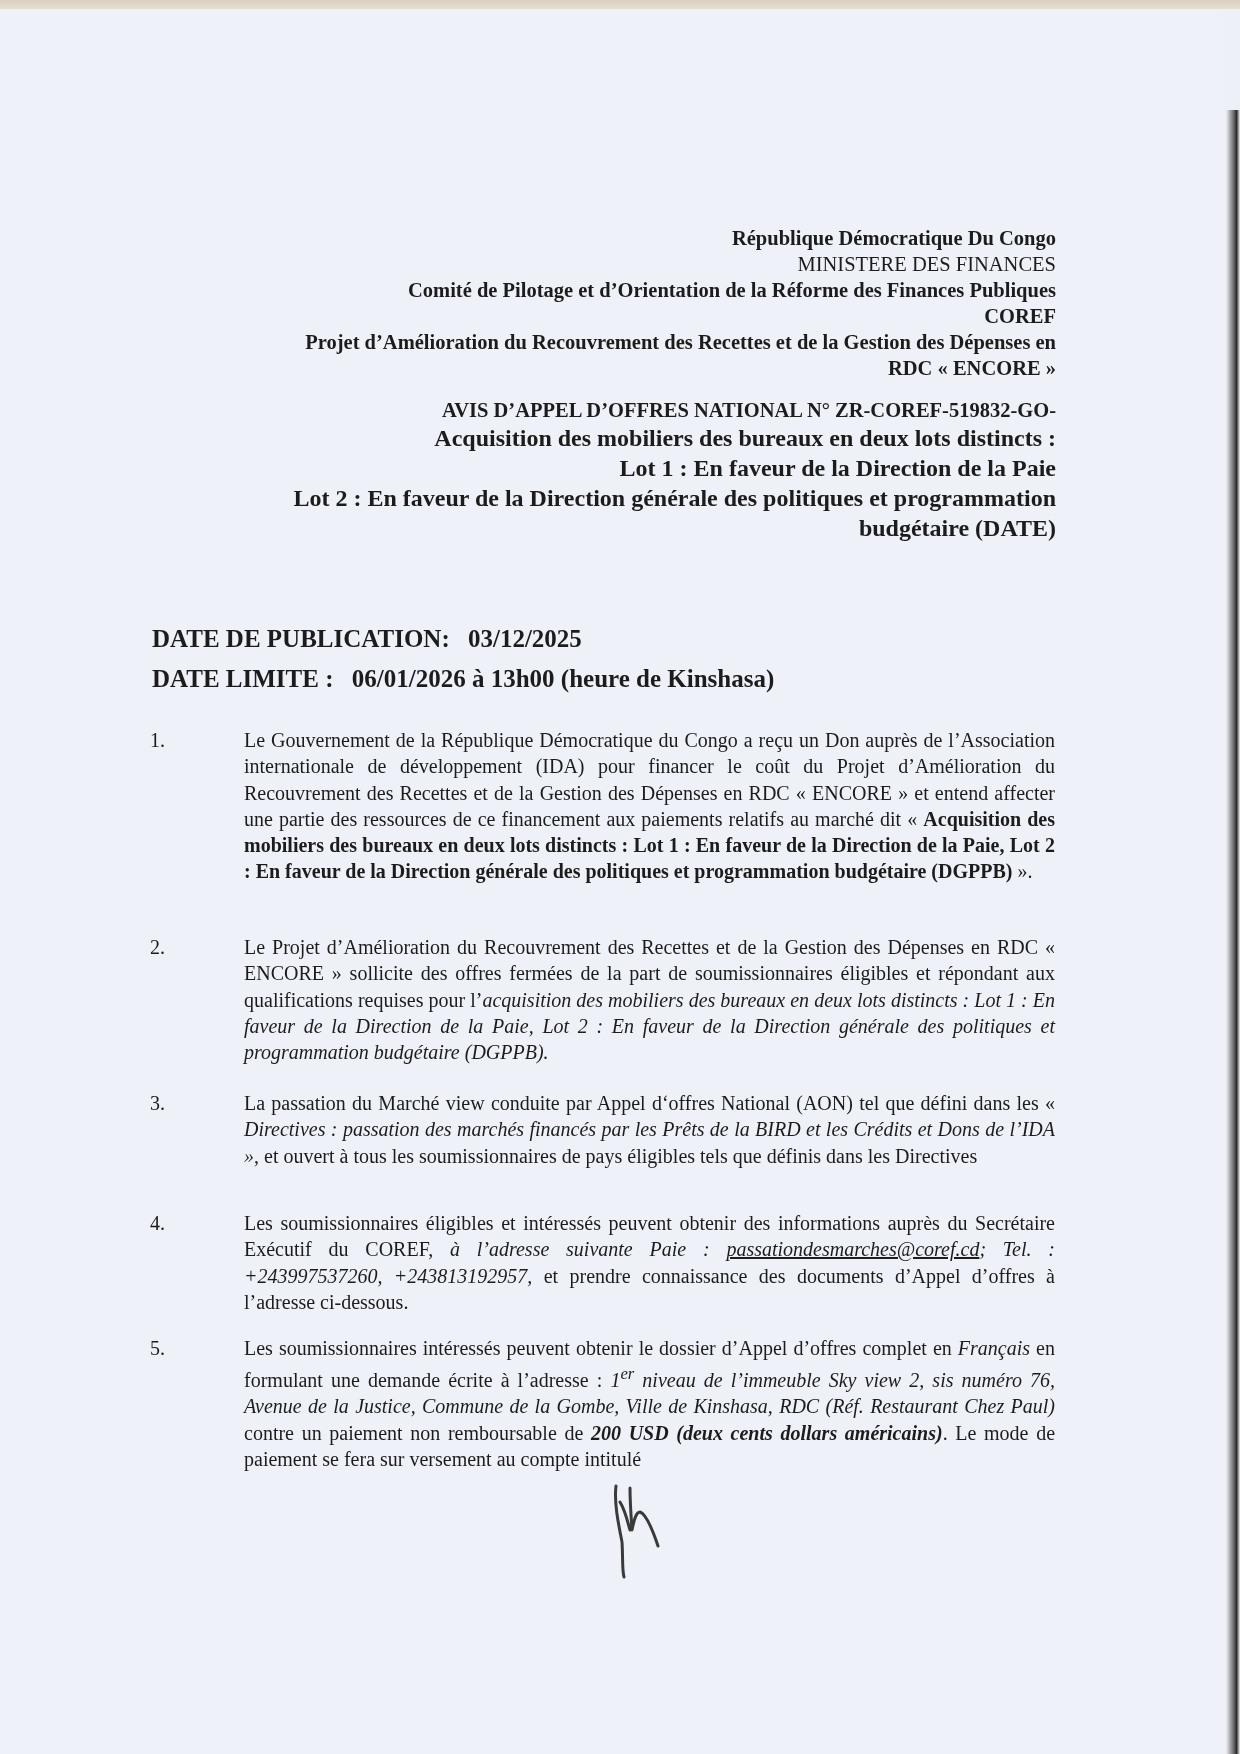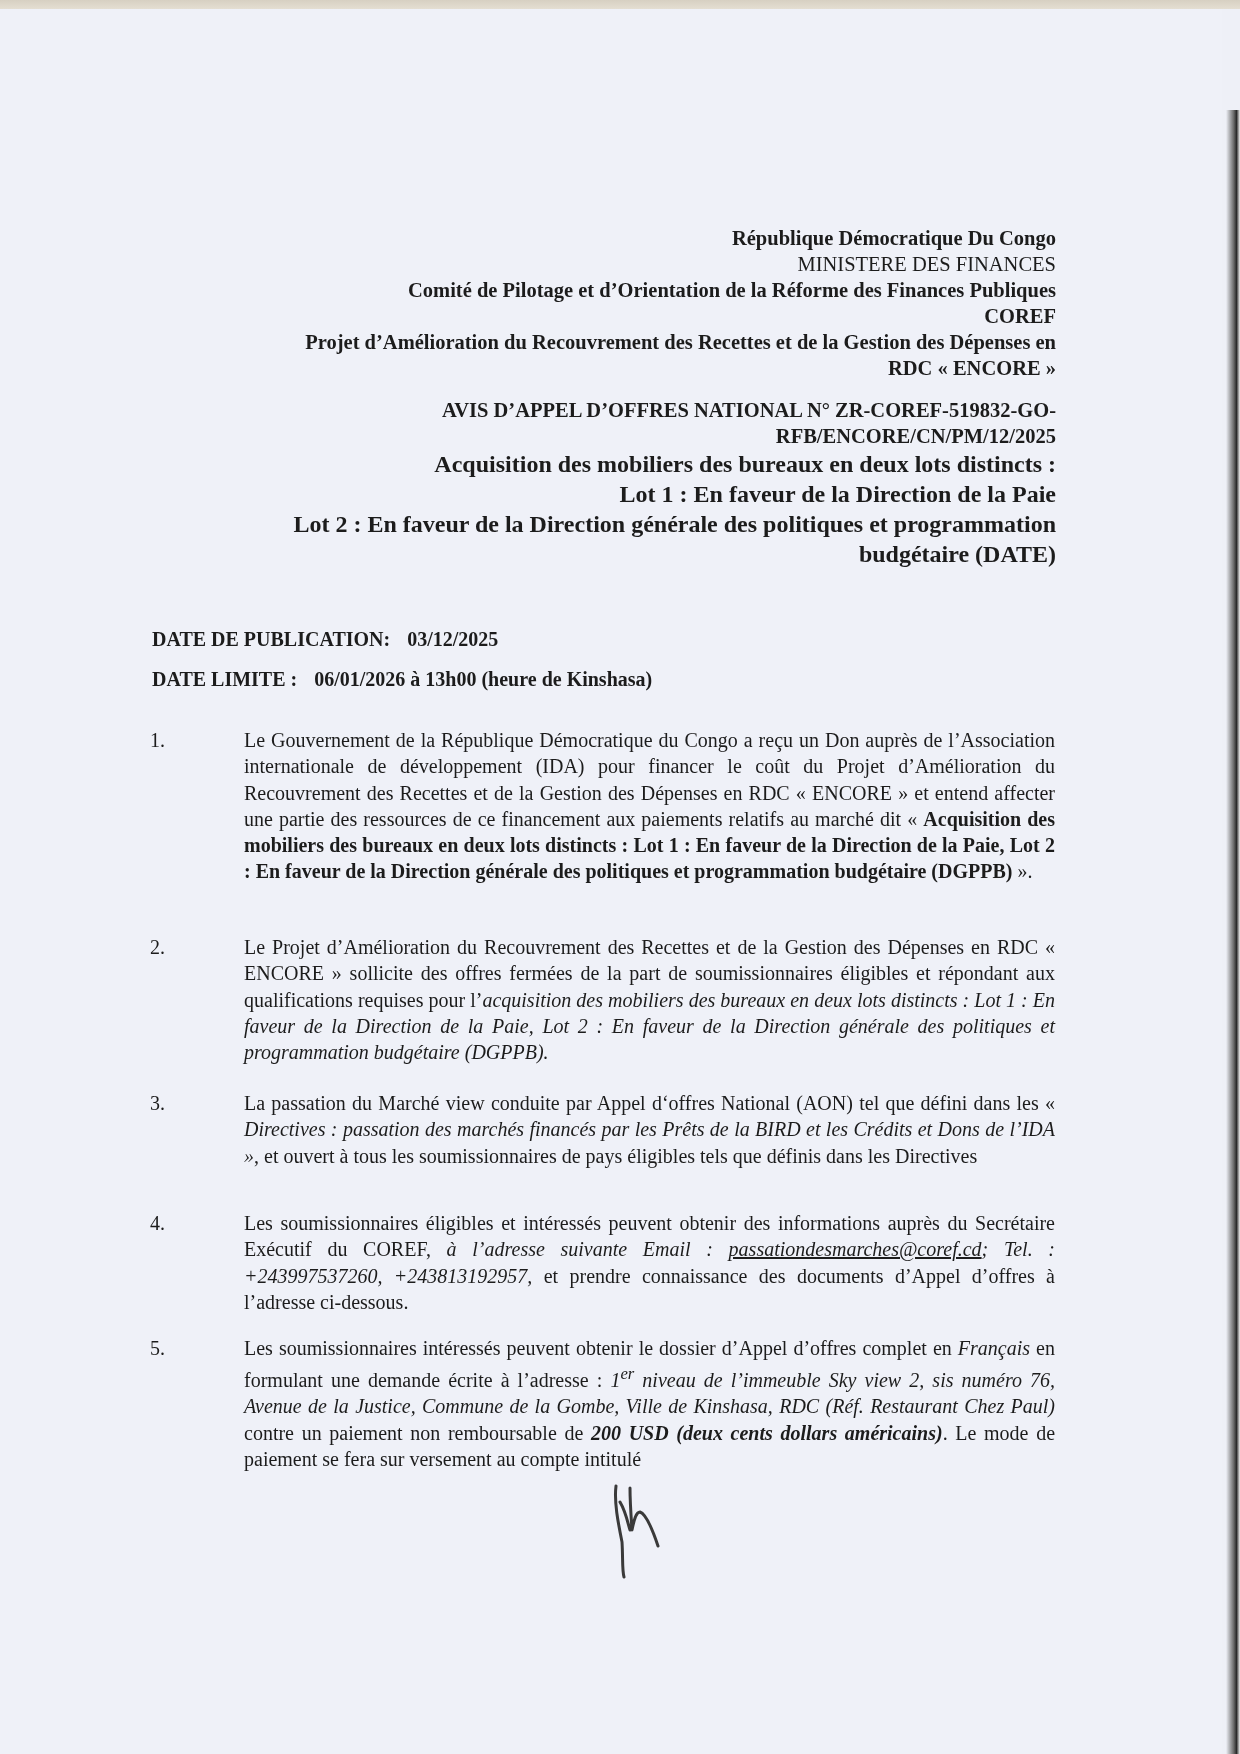--- a/index.html
+++ b/index.html
@@ -22,21 +22,21 @@
     background:#eff1f8;
   }
   .header {
     position:absolute; top:225px; left:150px; width:906px;
     text-align:right; font-size:20.5px; line-height:26px;
   }
   .header .b { font-weight:bold; }
   .header .avis { margin-top:16px; font-weight:bold; font-size:20.5px; line-height:26px; }
   .header .title { font-weight:bold; font-size:24px; line-height:30px; }
   .dates {
-    position:absolute; left:152px; top:627px; font-weight:bold; font-size:20px;
+    position:absolute; left:152px; top:627px; font-weight:bold; font-size:25px;
   }
   .dates .row { height:40px; line-height:24px; }
   .dates .lbl { display:inline-block; }
   .dates .val { margin-left:12px; }
   .items { position:absolute; left:150px; top:727px; width:905px; }
   .item { position:relative; font-size:20px; line-height:26.3px; text-align:justify; }
   .item .num { position:absolute; left:0; top:0; }
   .item .txt { margin-left:94px; }
   .item1 { top:0; position:absolute; width:905px; }
   .item2 { top:207px; position:absolute; width:905px; }
@@ -55,21 +55,20 @@
 
 <div class="header">
   <div class="b">République Démocratique Du Congo</div>
   <div>MINISTERE DES FINANCES</div>
   <div class="b">Comité de Pilotage et d’Orientation de la Réforme des Finances Publiques</div>
   <div class="b">COREF</div>
   <div class="b">Projet d’Amélioration du Recouvrement des Recettes et de la Gestion des Dépenses en</div>
   <div class="b">RDC « ENCORE »</div>
   <div class="avis">
     <div>AVIS D’APPEL D’OFFRES NATIONAL N° ZR-COREF-519832-GO-</div>
-    <div>RFB/ENCORE/CN/PM/12/2025</div>
   </div>
   <div class="title">
     <div>Acquisition des mobiliers des bureaux en deux lots distincts :</div>
     <div>Lot 1 : En faveur de la Direction de la Paie</div>
     <div>Lot 2 : En faveur de la Direction générale des politiques et programmation</div>
     <div>budgétaire (DATE)</div>
   </div>
 </div>
 
 <div class="dates">
@@ -94,21 +93,21 @@
     <div class="txt"><span>Le Projet d’Amélioration du Recouvrement des Recettes et de la Gestion des Dépenses en RDC « ENCORE » sollicite des offres fermées de la part de soumissionnaires éligibles et répondant aux qualifications requises pour l’</span><i>acquisition des mobiliers des bureaux en deux lots distincts : Lot 1 : En faveur de la Direction de la Paie, Lot 2 : En faveur de la Direction générale des politiques et programmation budgétaire (DGPPB).</i></div>
   </div>
 
   <div class="item item3">
     <span class="num">3.</span>
     <div class="txt"><span>La passation du Marché view conduite par Appel d‘offres National (AON) tel que défini dans les « </span><i>Directives : passation des marchés financés par les Prêts de la BIRD et les Crédits et Dons de l’IDA »</i><span>, et ouvert à tous les soumissionnaires de pays éligibles tels que définis dans les Directives</span></div>
   </div>
 
   <div class="item item4">
     <span class="num">4.</span>
-    <div class="txt"><span>Les soumissionnaires éligibles et intéressés peuvent obtenir des informations auprès du Secrétaire Exécutif du COREF, </span><i>à l’adresse suivante Email : </i><span class="email">passationdesmarches@coref.cd</span><i>; Tel. : +243997537260, +243813192957,</i><span> et prendre connaissance des documents d’Appel d’offres à l’adresse ci-dessous.</span></div>
+    <div class="txt"><span>Les soumissionnaires éligibles et intéressés peuvent obtenir des informations auprès du Secrétaire Exécutif du COREF, </span><i>à l’adresse suivante Paie : </i><span class="email">passationdesmarches@coref.cd</span><i>; Tel. : +243997537260, +243813192957,</i><span> et prendre connaissance des documents d’Appel d’offres à l’adresse ci-dessous.</span></div>
   </div>
 
   <div class="item item5">
     <span class="num">5.</span>
     <div class="txt"><span>Les soumissionnaires intéressés peuvent obtenir le dossier d’Appel d’offres complet en </span><i>Français</i><span> en formulant une demande écrite à l’adresse : </span><i><span>1</span><sup>er</sup><span> niveau de l’immeuble Sky view 2, sis numéro 76, Avenue de la Justice, Commune de la Gombe, Ville de Kinshasa, RDC (Réf. Restaurant Chez Paul)</span></i><span> contre un paiement non remboursable de </span><b><i>200 USD (deux cents dollars américains)</i></b><span>. Le mode de paiement se fera sur versement au compte intitulé</span></div>
   </div>
 </div>
 
 <svg class="signature" viewBox="0 0 70 100">
   <path d="M16 4 C14 20 18 40 22 60 C23 75 22 88 24 95 M20 20 C26 30 28 42 30 48 M30 6 C30 20 31 34 32 48 C34 38 36 30 40 30 C46 32 52 46 58 64" fill="none" stroke="#3a3a3a" stroke-width="3" stroke-linecap="round" stroke-linejoin="round"></path>

